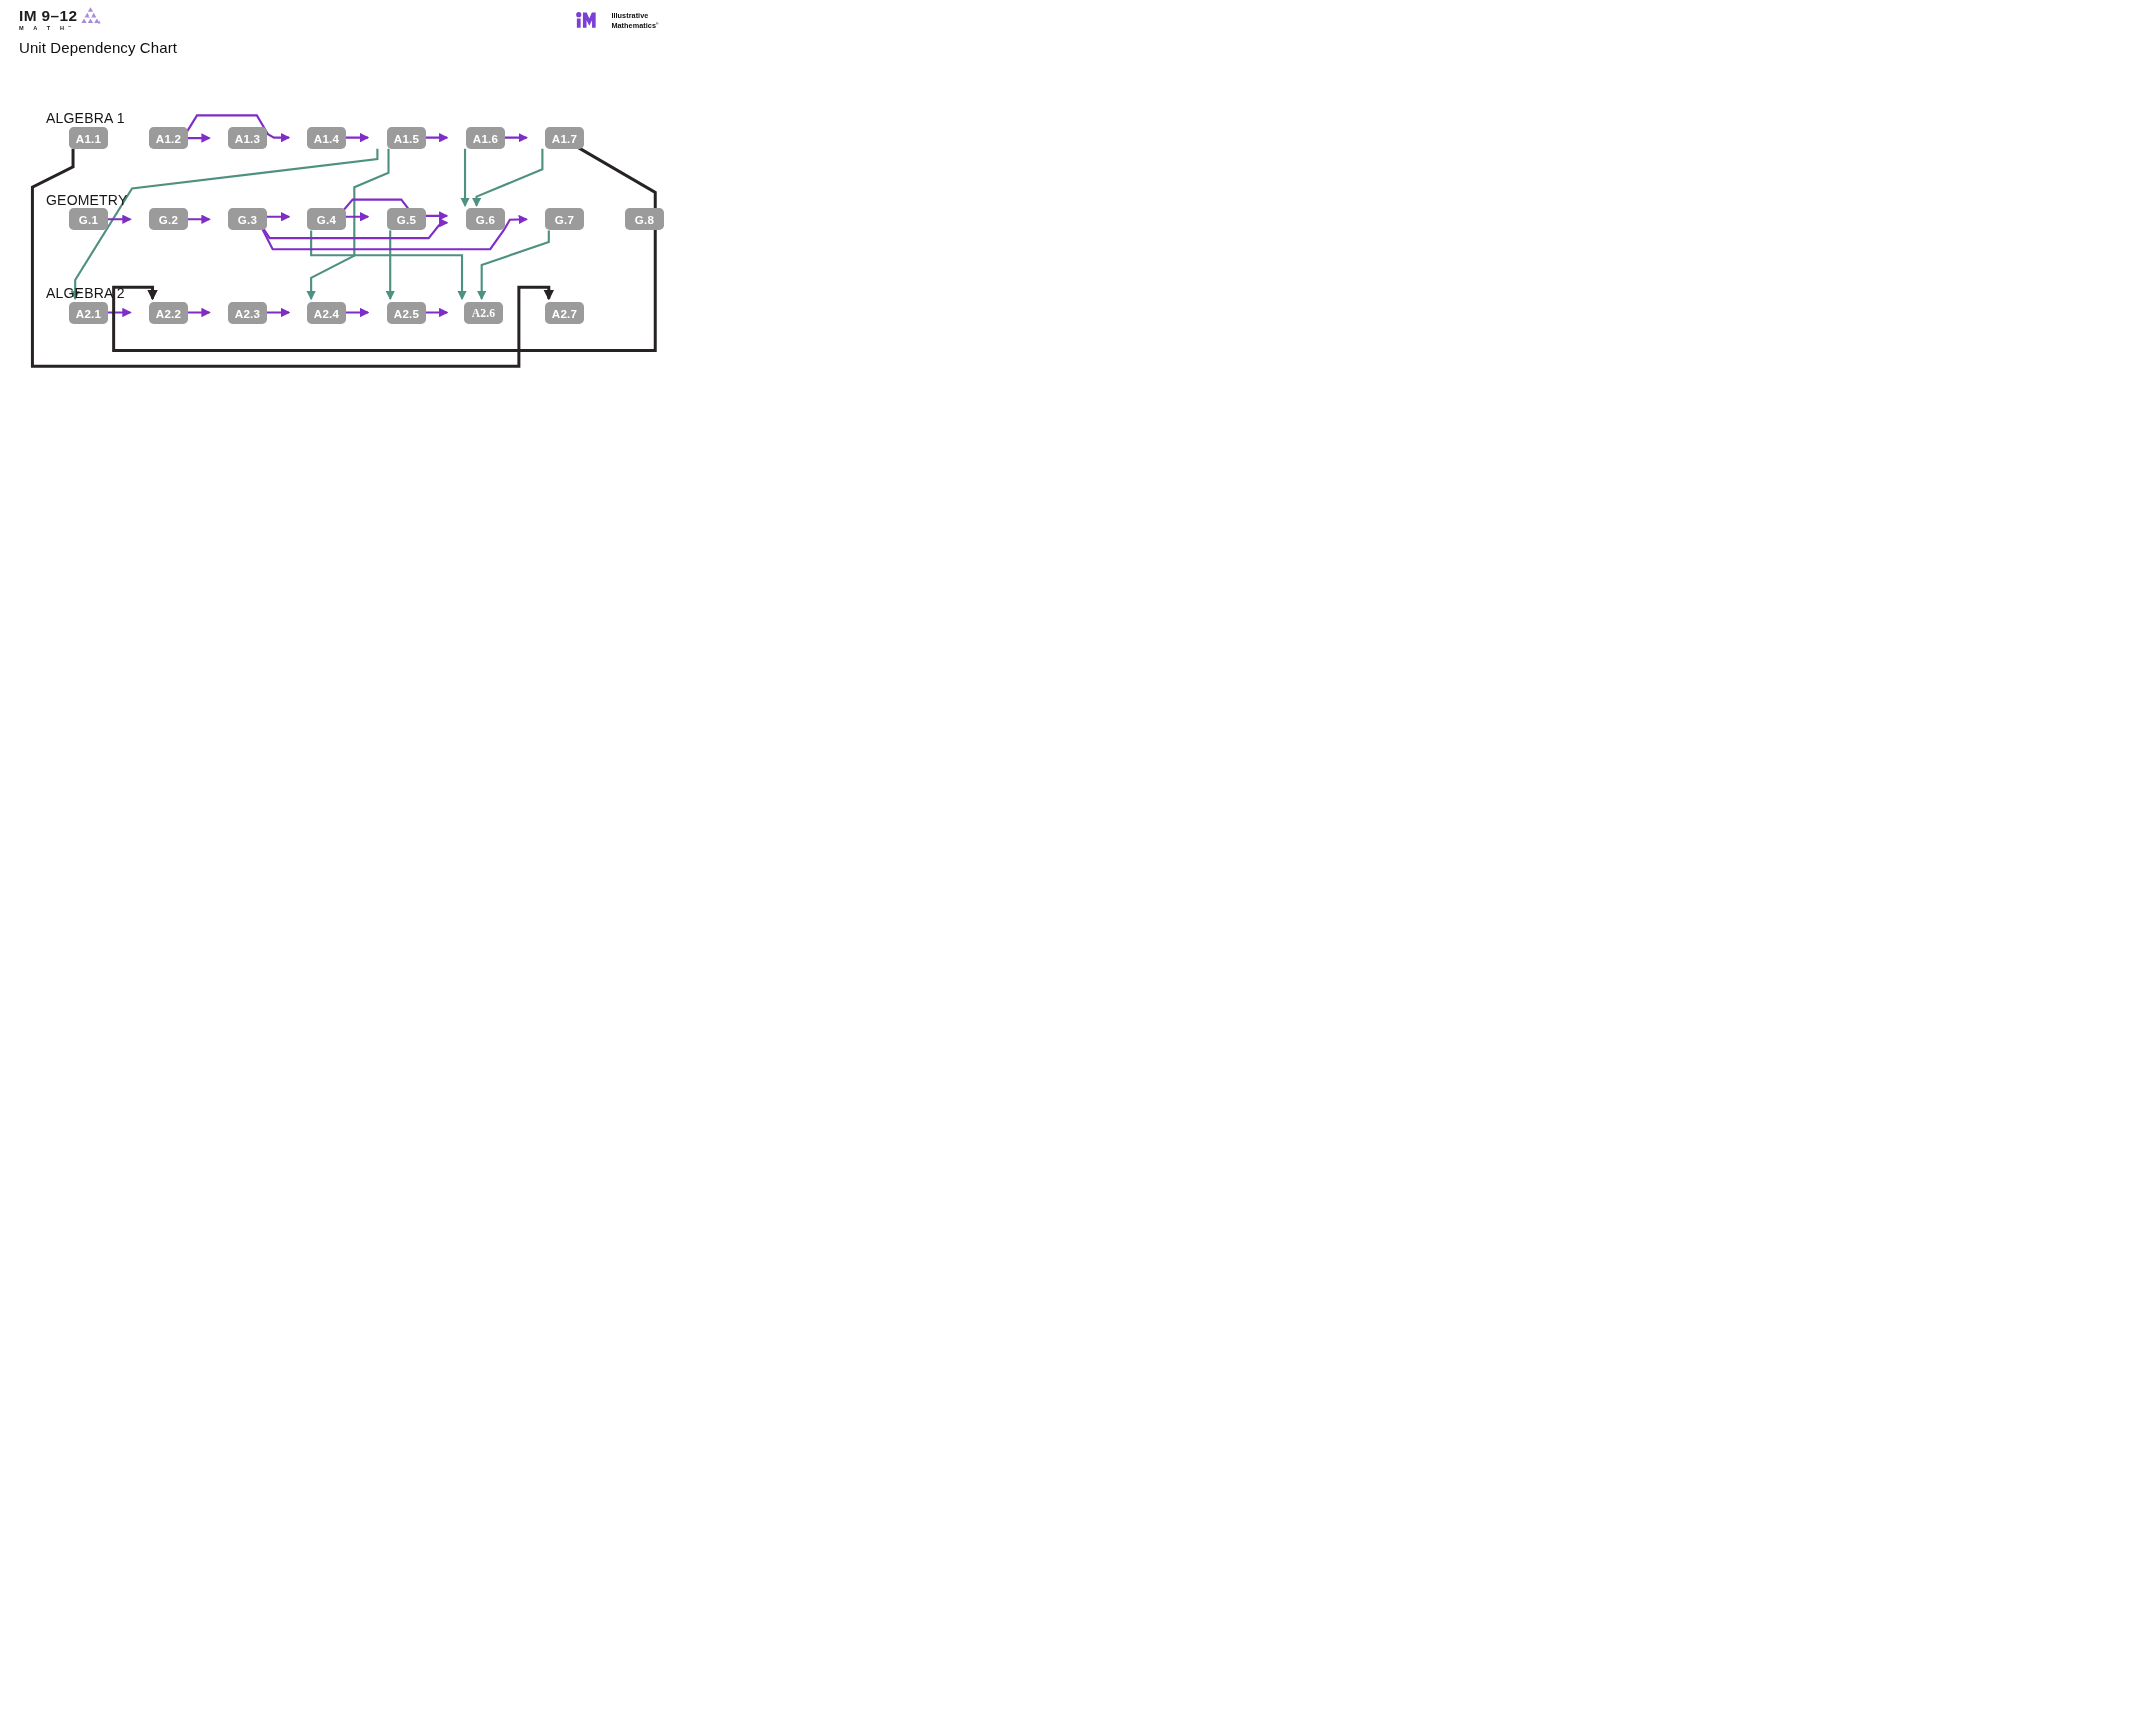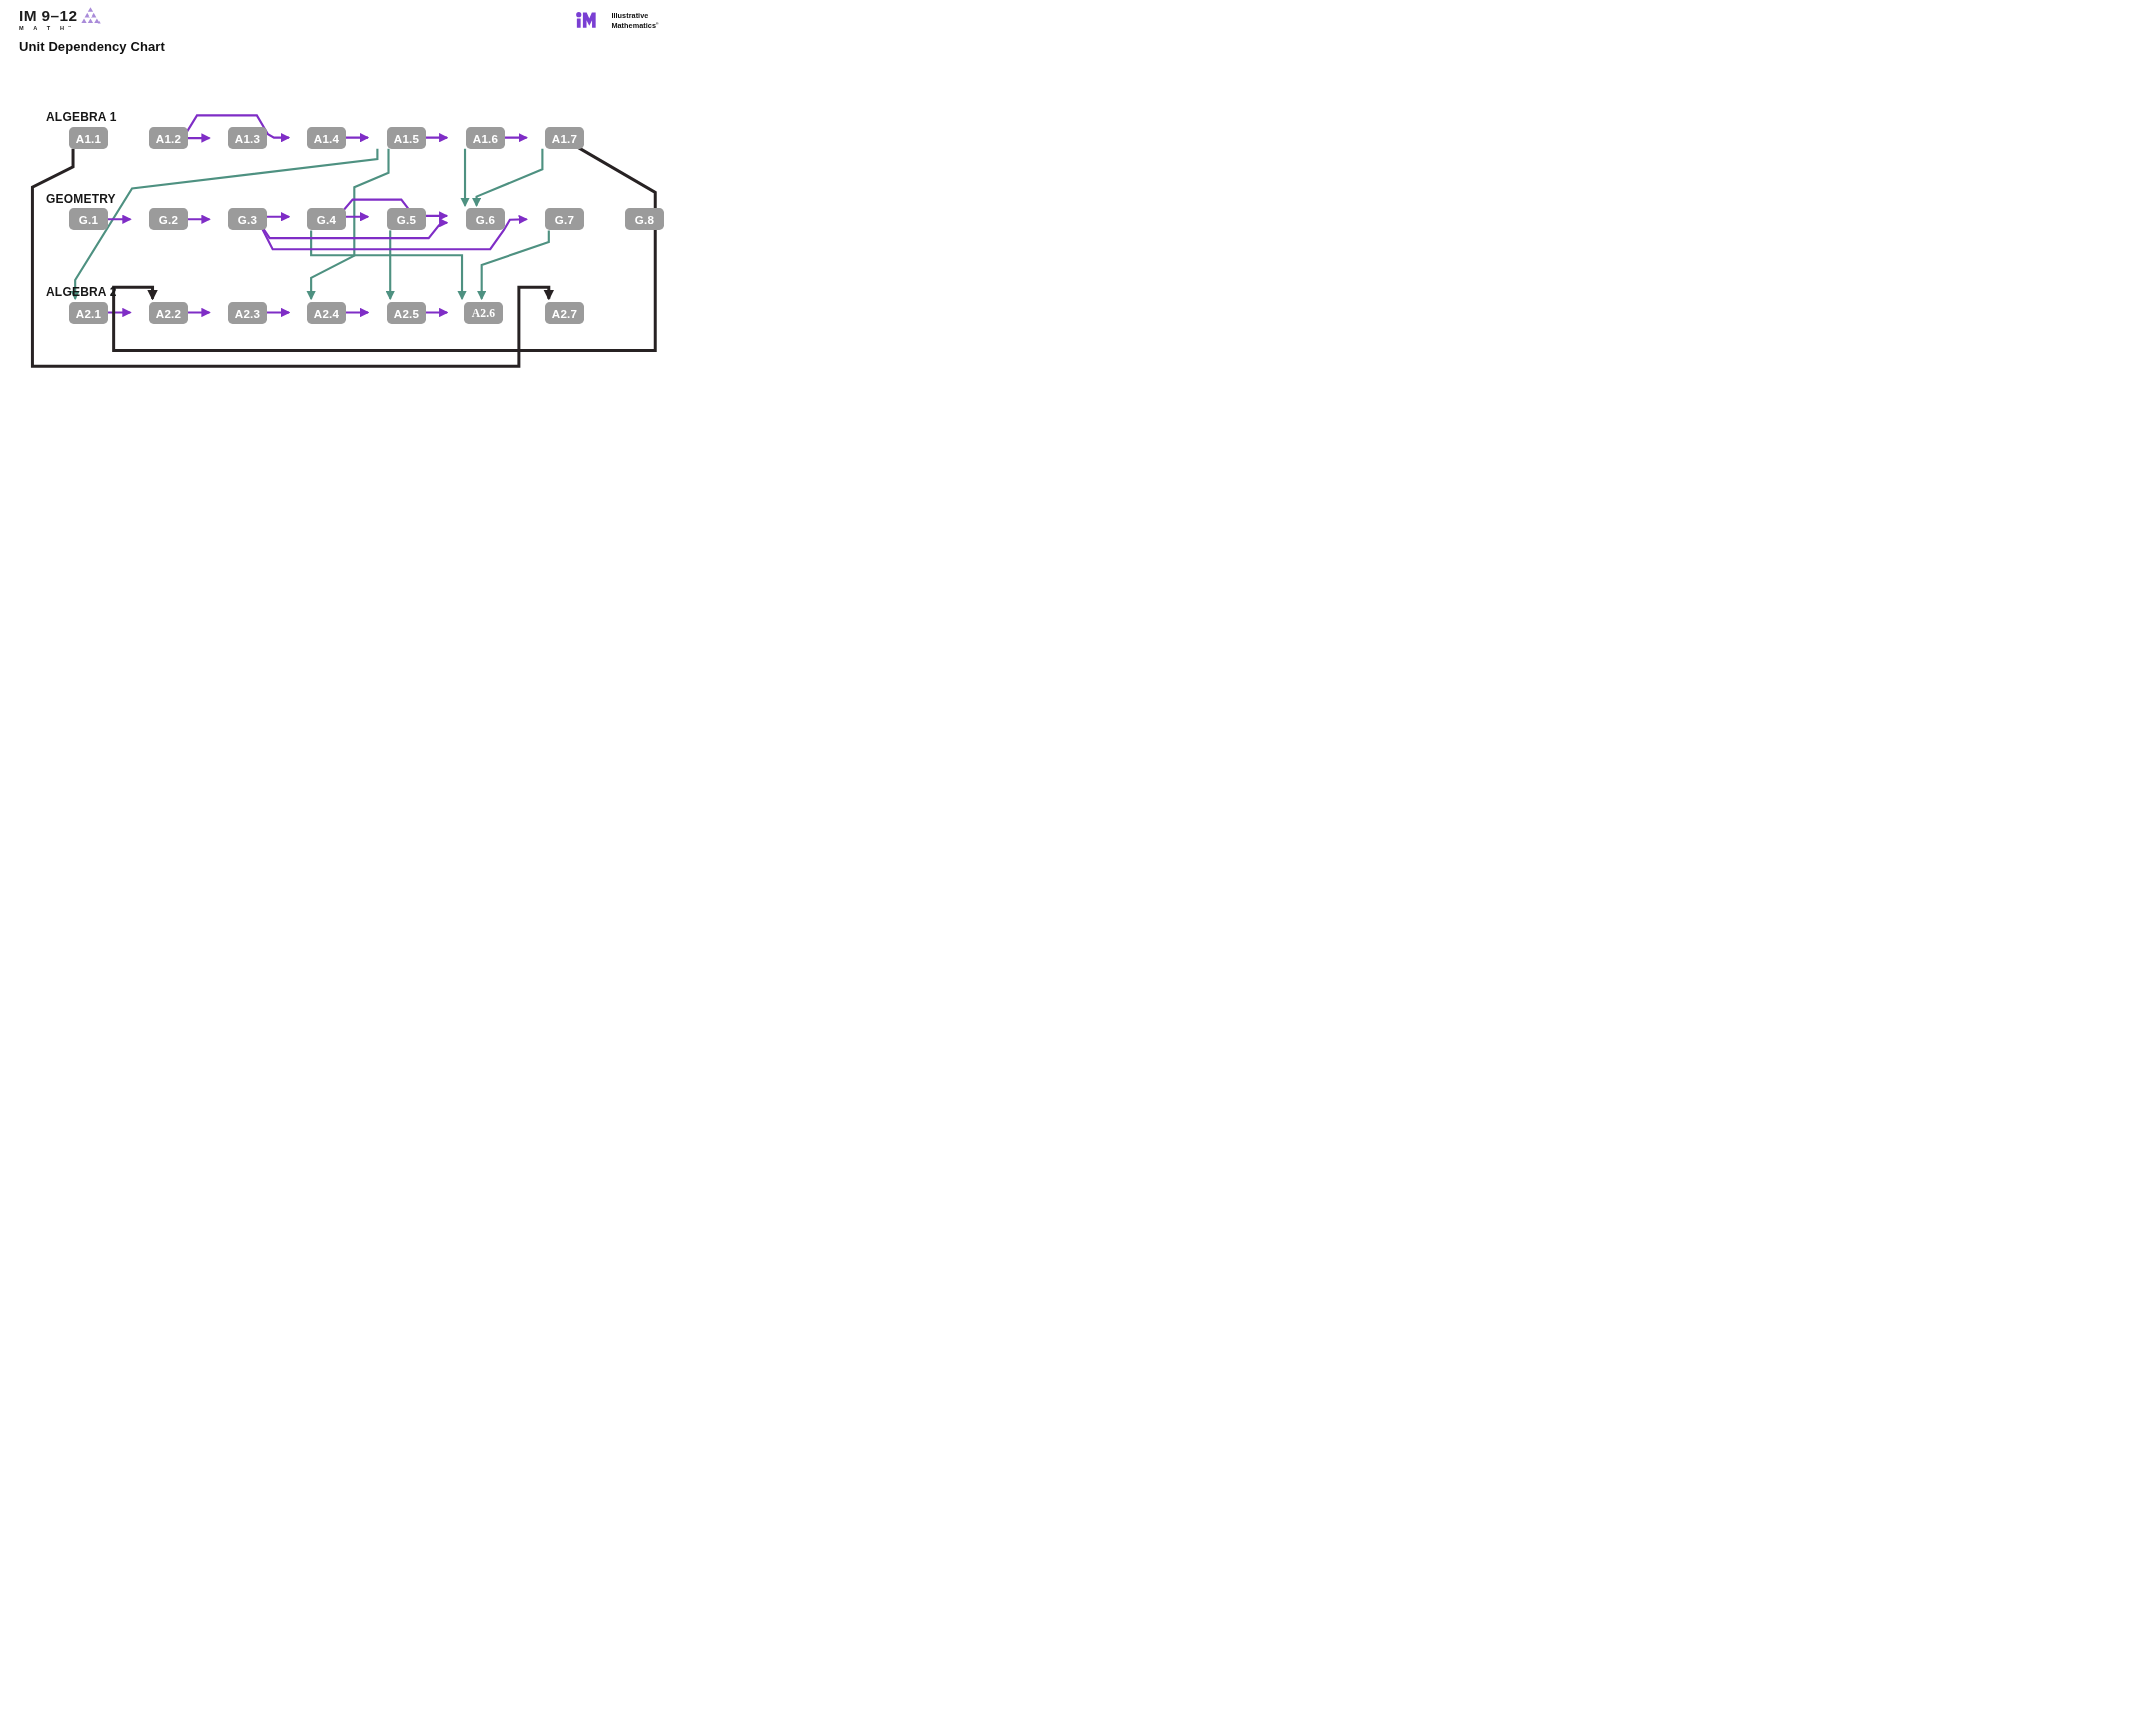--- a/index.html
+++ b/index.html
@@ -8,28 +8,28 @@
   body{font-family:"Liberation Sans","DejaVu Sans",sans-serif;}
   .canvas{position:relative;width:671px;height:386px;background:#fff;overflow:hidden}
   #edge-layer{position:absolute;left:0;top:0;width:671px;height:386px}
   .unit-box{
     position:absolute;width:39px;height:22px;border-radius:4.7px;
     background:var(--box-fill,#9b9b9b);color:var(--box-text,#fff);
     font-weight:700;font-size:11.6px;display:flex;align-items:center;justify-content:center;
     letter-spacing:0.2px;
     margin-left:16px;
   }
-  .row-label{position:absolute;font-size:12px;font-weight:700;color:var(--label-text,#161616);letter-spacing:0.2px}
+  .row-label{position:absolute;font-size:14px;font-weight:400;color:var(--label-text,#161616);letter-spacing:0.2px}
   .im-logo{position:absolute;left:19px;top:6.8px}
   .im-logo-row{display:flex;align-items:center;gap:4px}
   .im-logo-text{font-size:15.4px;font-weight:700;color:#1c1c1c;line-height:1;letter-spacing:0.4px}
   .tri-logo{width:19.7px;height:17px;color:var(--tri-purple,#a98bd9);margin-top:0.4px}
   .im-logo-sub{font-size:5.6px;font-weight:700;color:#1c1c1c;letter-spacing:4.1px;margin-top:1.3px}
   .tm{font-size:3.4px;letter-spacing:0;vertical-align:top;font-weight:700}
-  .chart-title{position:absolute;left:19px;top:39px;font-size:13px;font-weight:700;color:#101010;letter-spacing:0.1px}
+  .chart-title{position:absolute;left:19px;top:39px;font-size:15px;font-weight:400;color:#101010;letter-spacing:0.1px}
   .brand{position:absolute;left:576px;top:10.3px;display:flex;align-items:flex-start;gap:14px}
   .monogram{width:21.4px;height:19.7px;color:var(--logo-purple,#7a3fd3)}
   .brand-text{font-size:7.3px;font-weight:800;color:#101010;line-height:8.6px;padding-top:1.3px;letter-spacing:0.04px}
   sup.reg{font-size:3.4px;vertical-align:super}
 </style>
 </head>
 <body>
 
 <div class="canvas">
 

